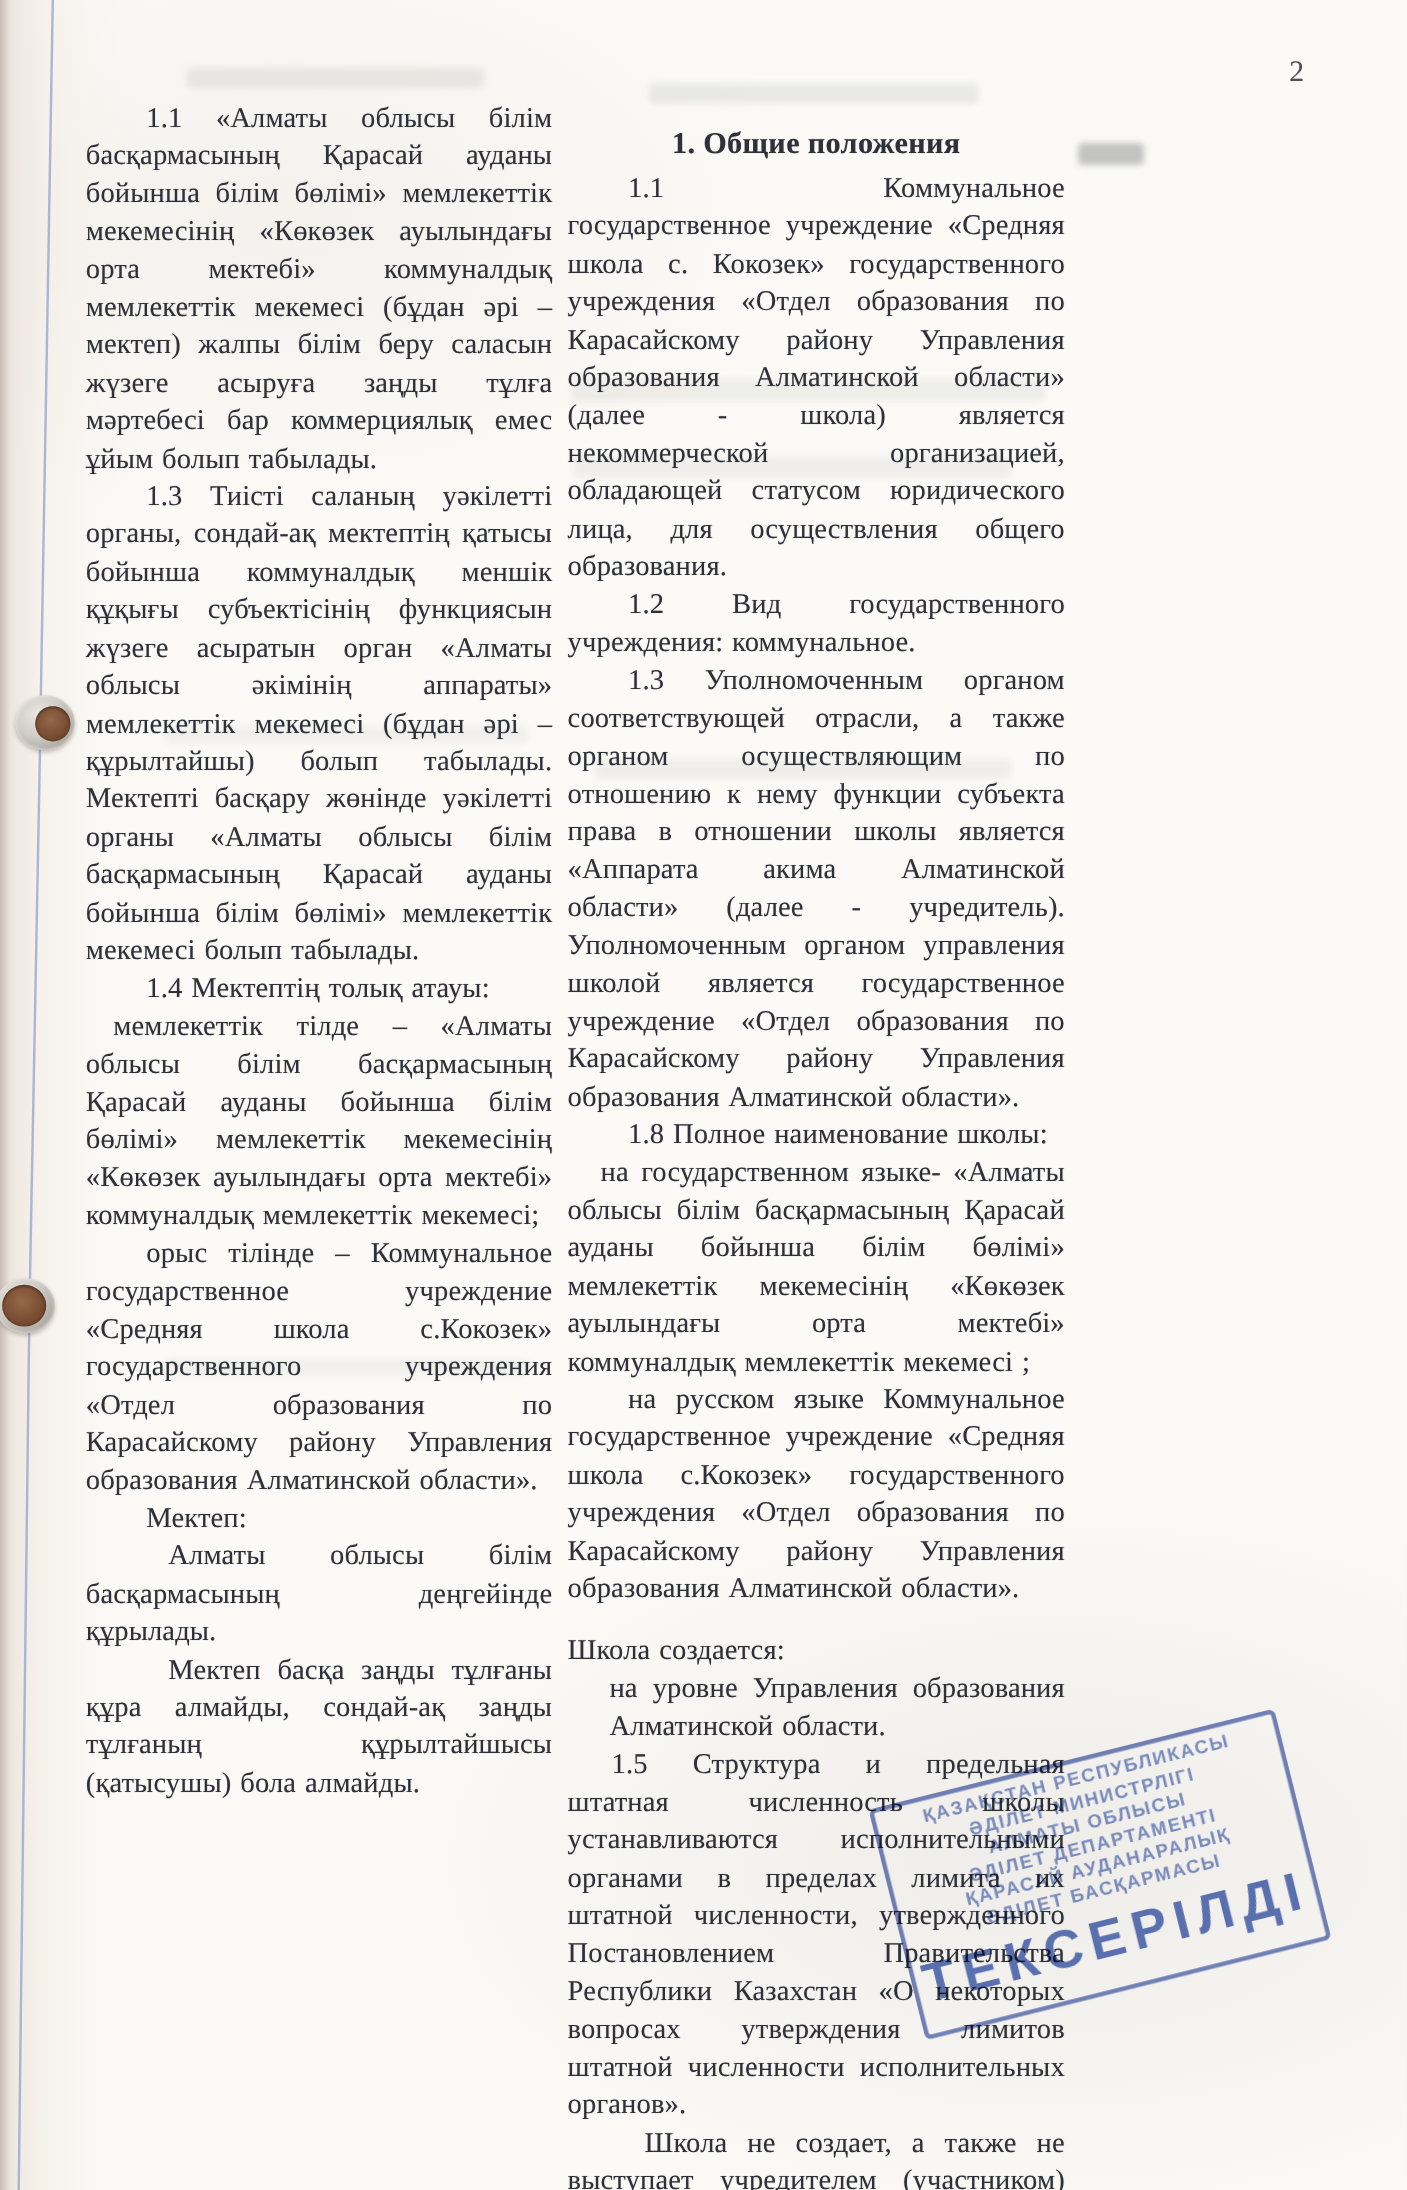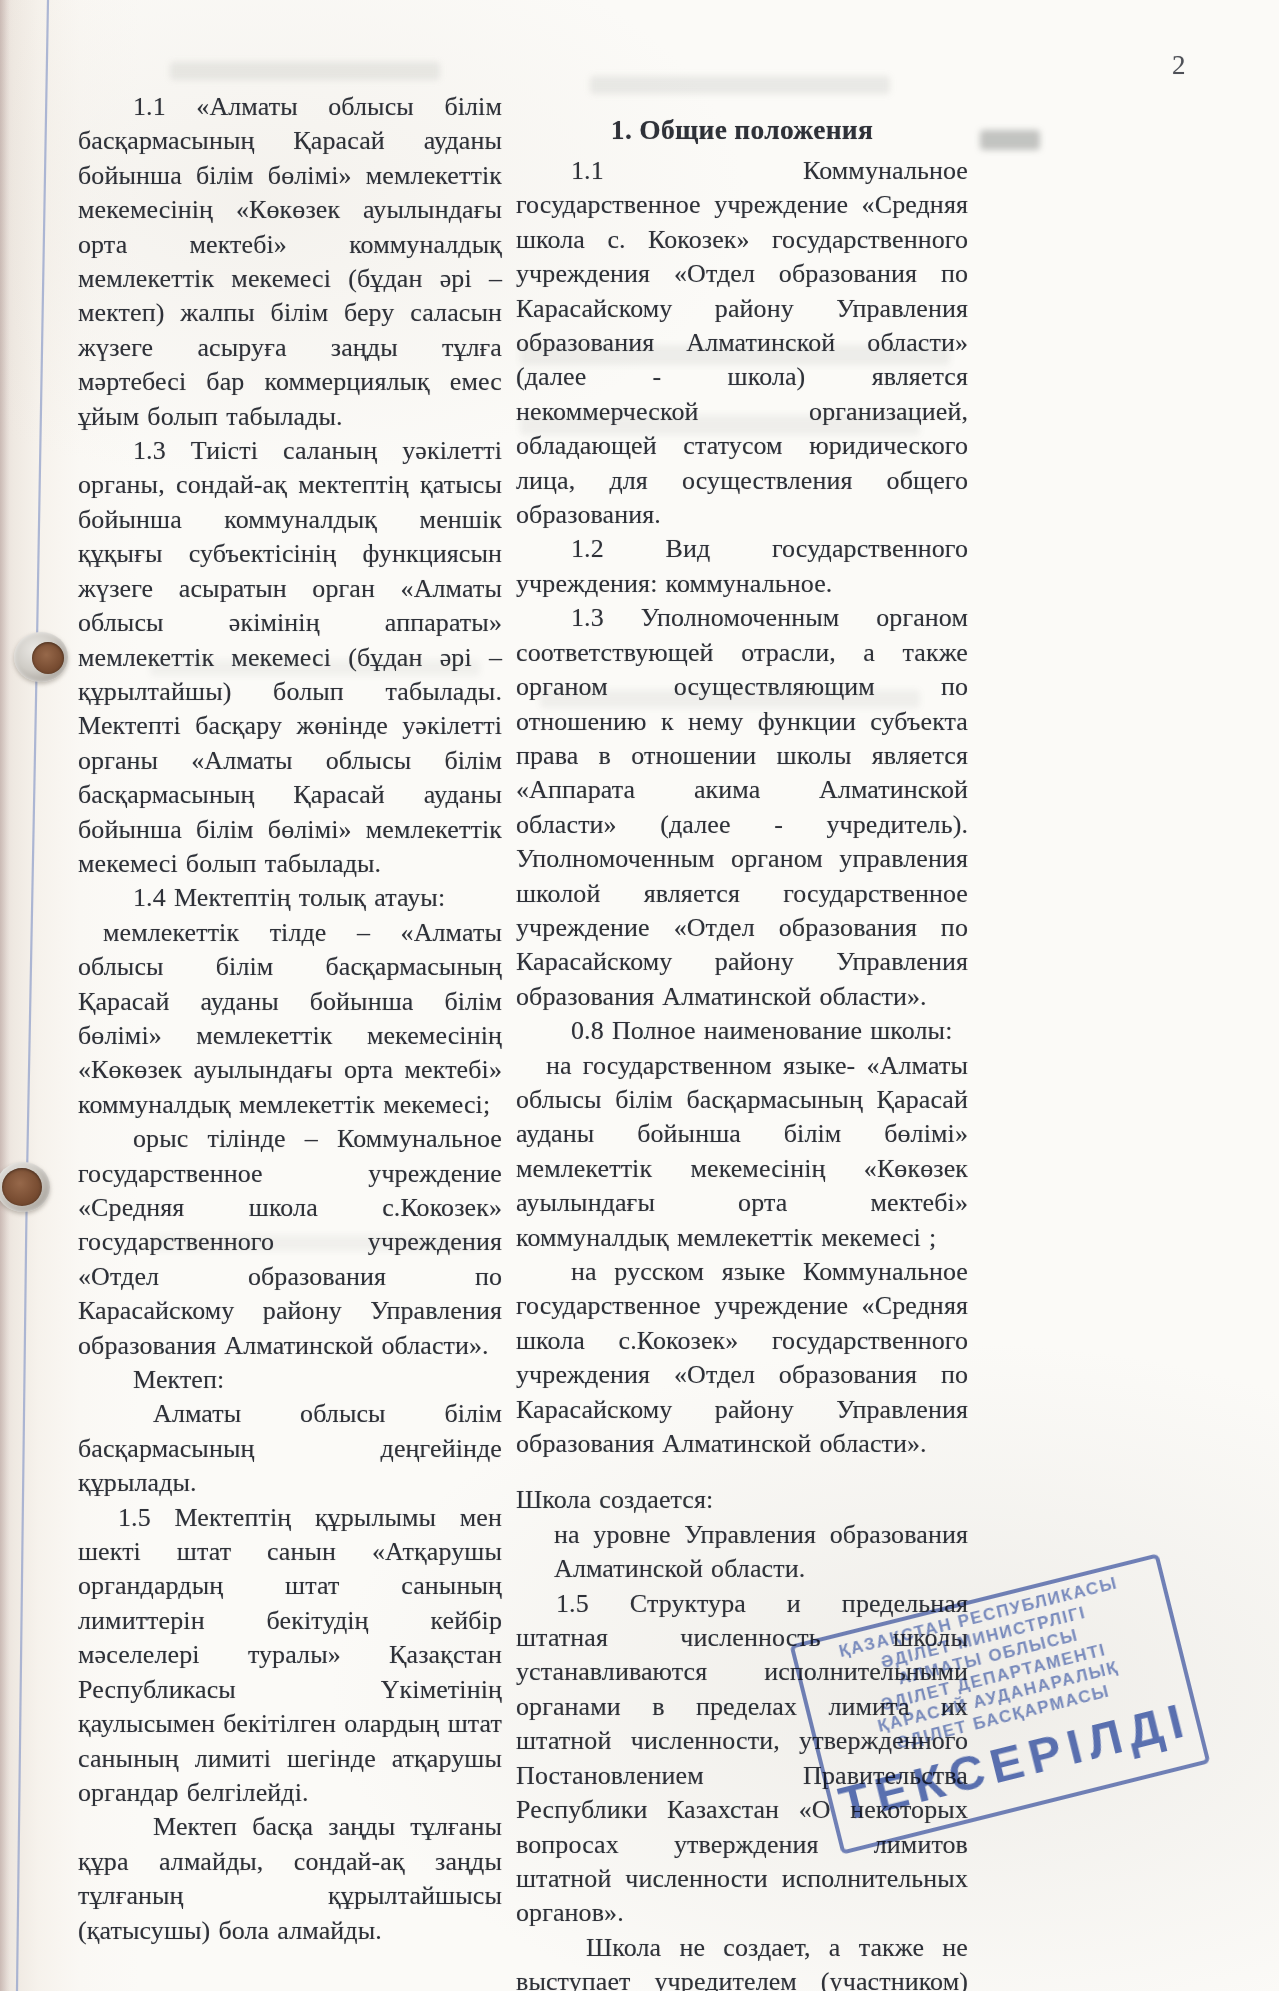--- a/index.html
+++ b/index.html
@@ -98,32 +98,31 @@
 
   <div class="col" style="left:78px;top:90px;width:424px;">
     <div class="col-body">
         <p class="para" style="text-indent: 55px;">1.1 «Алматы облысы білім басқармасының Қарасай ауданы бойынша білім бөлімі» мемлекеттік мекемесінің «Көкөзек ауылындағы орта мектебі» коммуналдық мемлекеттік мекемесі (бұдан әрі – мектеп) жалпы білім беру саласын жүзеге асыруға заңды тұлға мәртебесі бар коммерциялық емес ұйым болып табылады.</p>
         <p class="para" style="text-indent: 55px;">1.3 Тиісті саланың уәкілетті органы, сондай-ақ мектептің қатысы бойынша коммуналдық меншік құқығы субъектісінің функциясын жүзеге асыратын орган «Алматы облысы әкімінің аппараты» мемлекеттік мекемесі (бұдан әрі – құрылтайшы) болып табылады. Мектепті басқару жөнінде уәкілетті органы «Алматы облысы білім басқармасының Қарасай ауданы бойынша білім бөлімі» мемлекеттік мекемесі болып табылады.</p>
         <p class="para" style="text-indent: 55px;">1.4 Мектептің толық атауы:</p>
         <p class="para" style="text-indent: 25px;">мемлекеттік тілде – «Алматы облысы білім басқармасының Қарасай ауданы бойынша білім бөлімі» мемлекеттік мекемесінің «Көкөзек ауылындағы орта мектебі» коммуналдық мемлекеттік мекемесі;</p>
         <p class="para" style="text-indent: 55px;">орыс тілінде – Коммунальное государственное учреждение «Средняя школа с.Кокозек» государственного учреждения «Отдел образования по Карасайскому району Управления образования Алматинской области».</p>
         <p class="para" style="text-indent: 55px;">Мектеп:</p>
         <p class="para" style="text-indent: 75px;">Алматы облысы білім басқармасының деңгейінде құрылады.</p>
-        <p class="para" style="text-indent: 40px;">1.5 Мектептің құрылымы мен шекті штат санын «Атқарушы органдардың штат санының лимиттерін бекітудің кейбір мәселелері туралы» Қазақстан Республикасы Үкіметінің қаулысымен бекітілген олардың штат санының лимиті шегінде атқарушы органдар белгілейді.</p>
         <p class="para" style="text-indent: 75px;">Мектеп басқа заңды тұлғаны құра алмайды, сондай-ақ заңды тұлғаның құрылтайшысы (қатысушы) бола алмайды.</p>
       </div>
   </div>
 
   <div class="col" style="left:516px;top:112px;width:452px;">
     <h2 class="col-heading">1. Общие положения</h2>
     <div class="col-body">
         <p class="para" style="text-indent: 55px;">1.1 Коммунальное государственное учреждение «Средняя школа с. Кокозек» государственного учреждения «Отдел образования по Карасайскому району Управления образования Алматинской области» (далее - школа) является некоммерческой организацией, обладающей статусом юридического лица, для осуществления общего образования.</p>
         <p class="para" style="text-indent: 55px;">1.2 Вид государственного учреждения: коммунальное.</p>
         <p class="para" style="text-indent: 55px;">1.3 Уполномоченным органом соответствующей отрасли, а также органом осуществляющим по отношению к нему функции субъекта права в отношении школы является «Аппарата акима Алматинской области» (далее - учредитель). Уполномоченным органом управления школой является государственное учреждение «Отдел образования по Карасайскому району Управления образования Алматинской области».</p>
-        <p class="para" style="text-indent: 55px;">0.8 Полное наименование школы:</p>
+        <p class="para" style="text-indent: 55px;">1.8 Полное наименование школы:</p>
         <p class="para" style="text-indent: 30px;">на государственном языке- «Алматы облысы білім басқармасының Қарасай ауданы бойынша білім бөлімі» мемлекеттік мекемесінің «Көкөзек ауылындағы орта мектебі» коммуналдық мемлекеттік мекемесі ;</p>
         <p class="para" style="text-indent: 55px;">на русском языке Коммунальное государственное учреждение «Средняя школа с.Кокозек» государственного учреждения «Отдел образования по Карасайскому району Управления образования Алматинской области».</p>
         <p class="para" style="text-indent: 0px; margin-top: 22px;">Школа создается:</p>
         <p class="para" style="text-indent: 0px; margin-left: 38px;">на уровне Управления образования Алматинской области.</p>
         <p class="para" style="text-indent: 40px;">1.5 Структура и предельная штатная численность школы устанавливаются исполнительными органами в пределах лимита их штатной численности, утвержденного Постановлением Правительства Республики Казахстан «О некоторых вопросах утверждения лимитов штатной численности исполнительных органов».</p>
         <p class="para" style="text-indent: 70px;">Школа не создает, а также не выступает учредителем (участником) другого юридического лица.</p>
       </div>
   </div>
 
   <div class="stamp">

